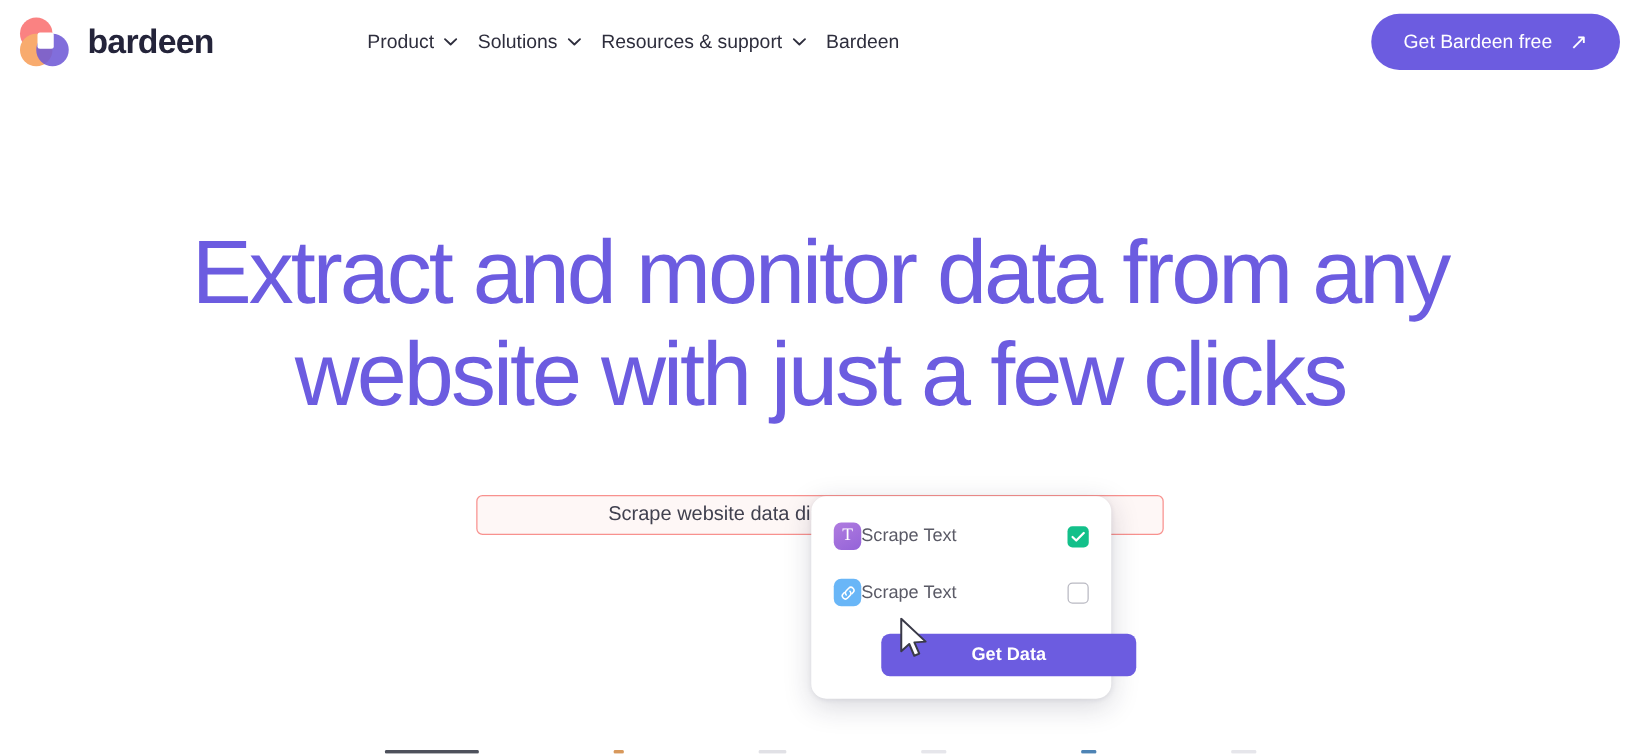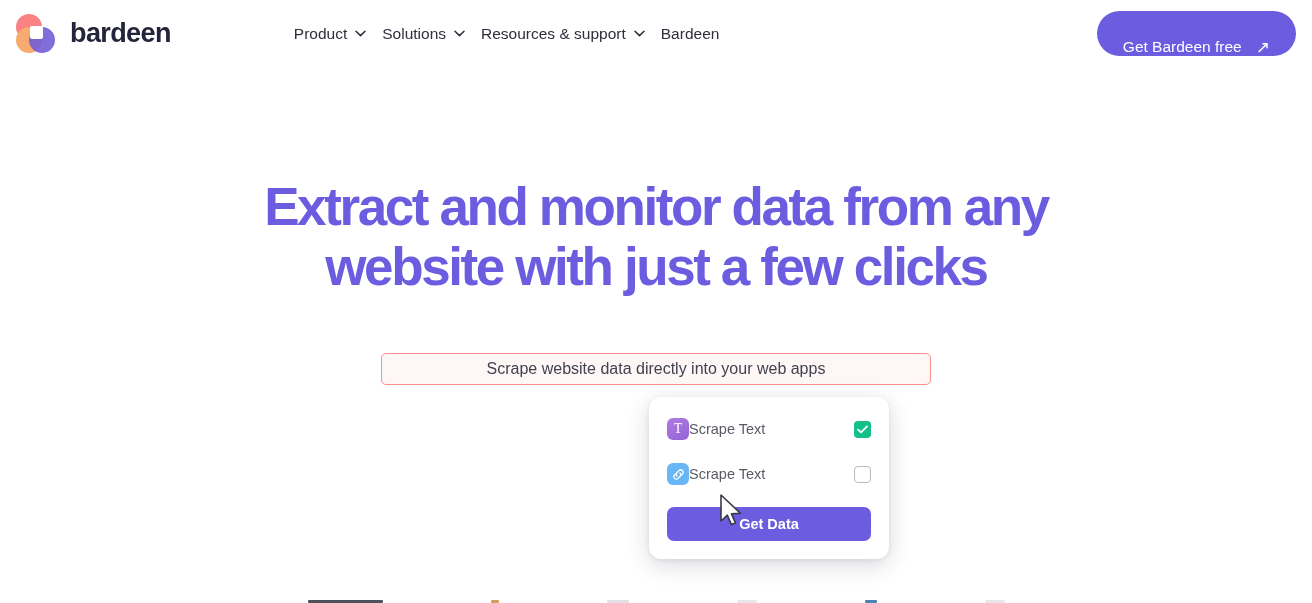--- a/index.html
+++ b/index.html
@@ -90,21 +90,21 @@
   .chev {
     width: 11px;
     height: 7px;
     display: block;
   }
   .chev svg { display: block; }
 
   .cta {
     margin-left: auto;
     display: flex;
-    align-items: flex-end;
+    align-items: center;
     gap: 14px;
     background: #6c5ce0;
     color: #ffffff;
     border: none;
     border-radius: 999px;
     padding: 0 26px;
     height: 45px;
     font-size: 15.5px;
     font-family: "Liberation Sans", sans-serif;
     cursor: pointer;
@@ -112,22 +112,22 @@
   }
   .cta .arrow { font-size: 17px; line-height: 1; }
 
   
   .hero {
     text-align: center;
     padding-top: 110px;
   }
 
   .headline {
-    font-size: 53px;
-    font-weight: bold;
+    font-size: 72px;
+    font-weight: normal;
     line-height: 1.14;
     color: #6c5ce0;
     letter-spacing: -2.4px;
   }
   .headline .line { display: block; }
 
   
   .subbox-wrap {
     display: flex;
     justify-content: center;
@@ -217,20 +217,21 @@
     height: 34px;
     background: #6c5ce0;
     color: #ffffff;
     border: none;
     border-radius: 7px;
     font-size: 14.5px;
     font-weight: bold;
     font-family: "Liberation Sans", sans-serif;
     cursor: pointer;
     margin-top: 4px;
+    margin-left: 38px;
   }
 
   
   .cursor {
     position: absolute;
     left: 719px;
     top: 494px;
     width: 26px;
     height: 36px;
     z-index: 9;

